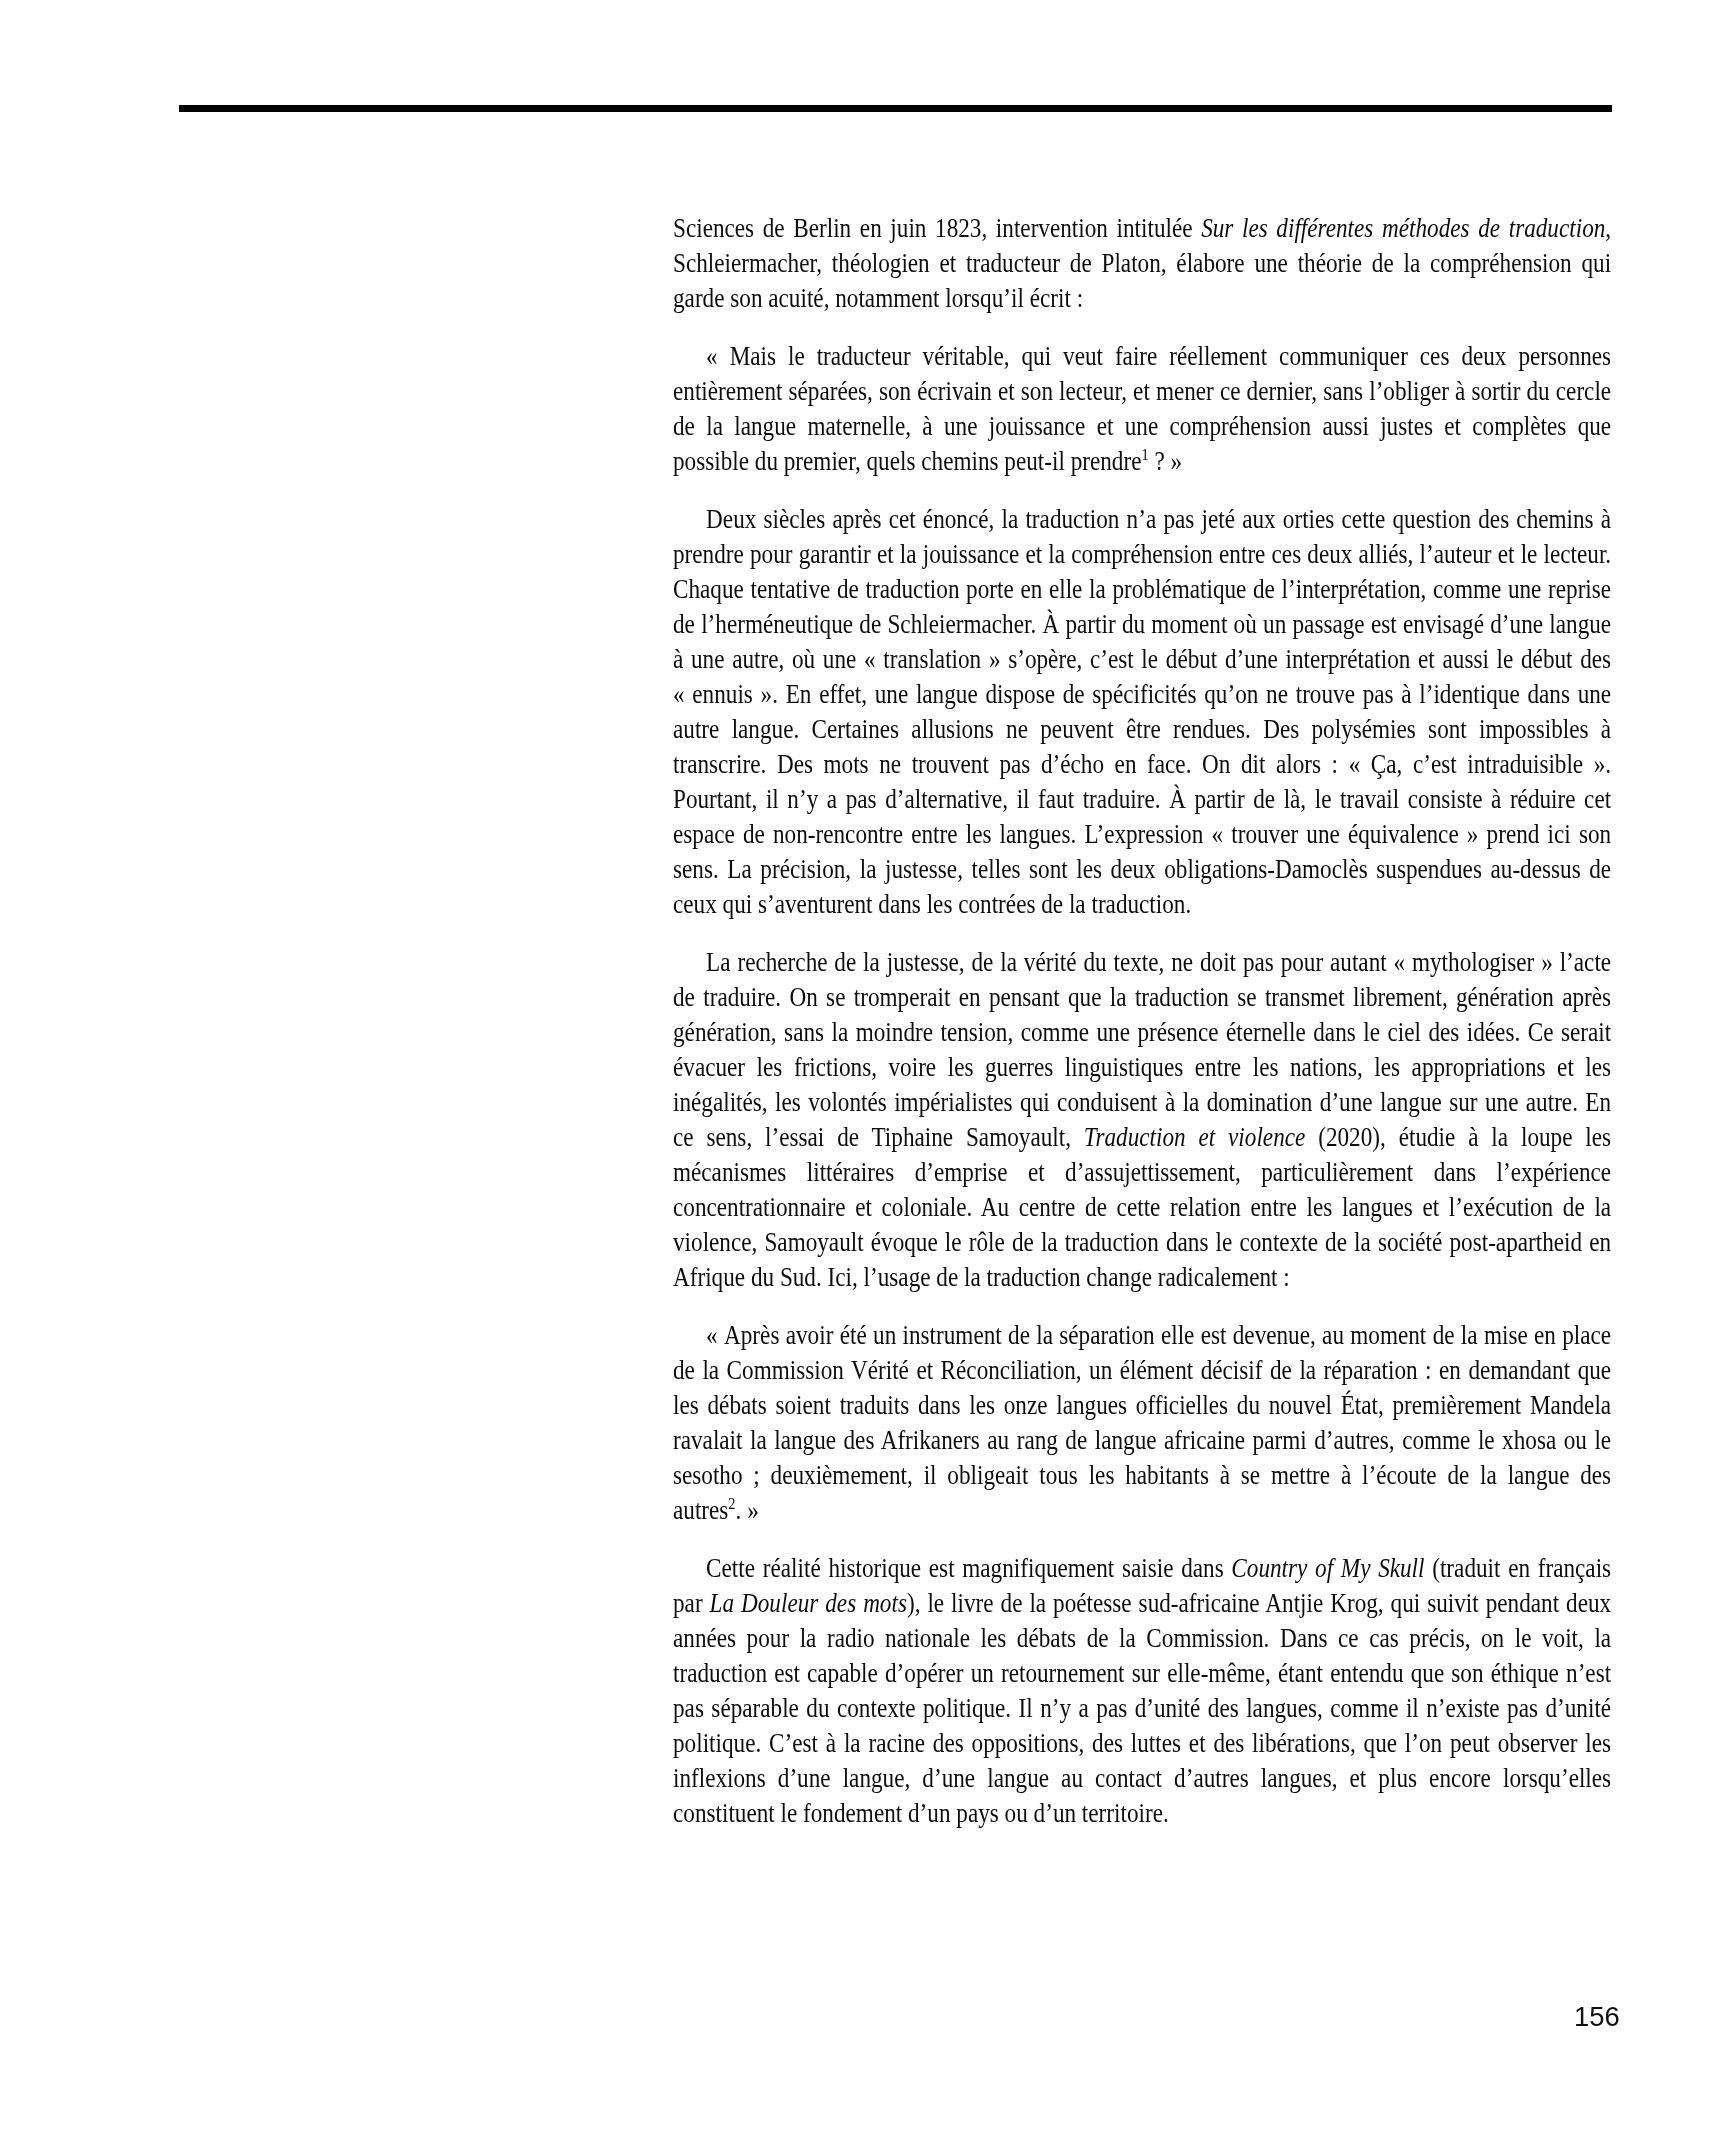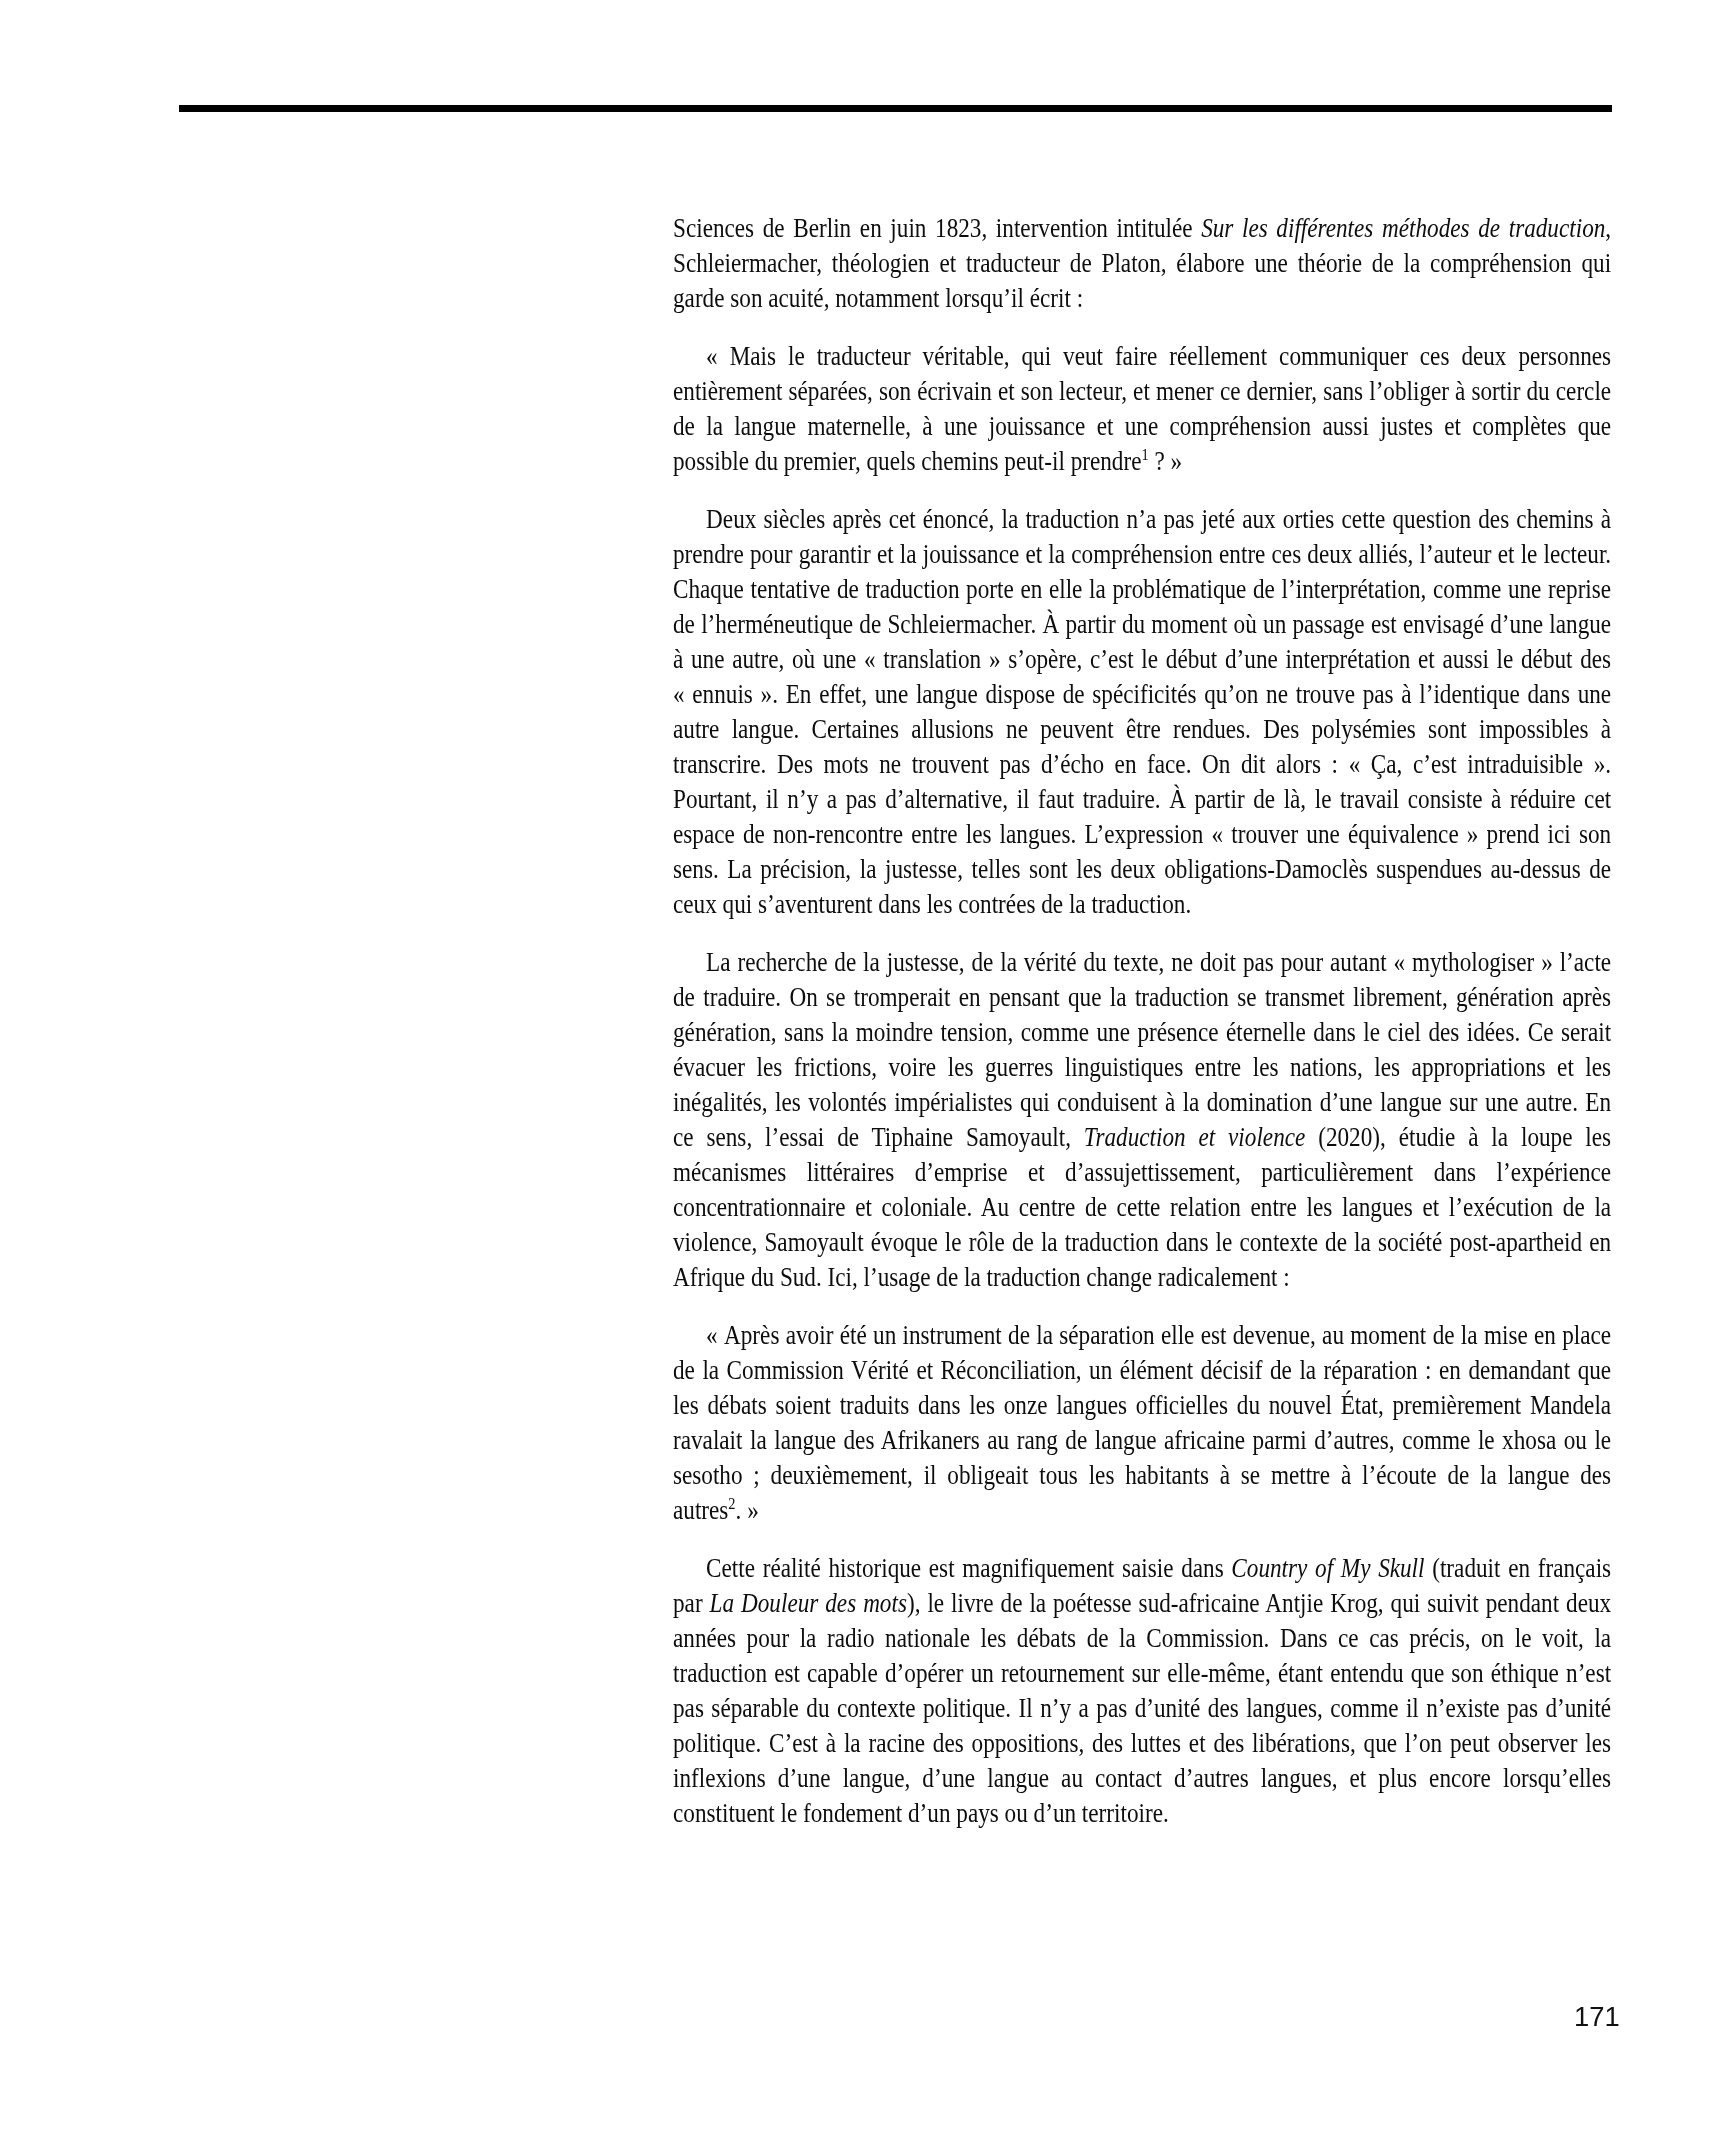--- a/index.html
+++ b/index.html
@@ -61,16 +61,16 @@
     <p class="para indent" lang="fr"><span>Deux siècles après cet énoncé, la traduction n’a pas jeté aux orties cette question des chemins à prendre pour garantir et la jouissance et la compréhension entre ces deux alliés, l’auteur et le lecteur. Chaque tentative de traduction porte en elle la problématique de l’interprétation, comme une reprise de l’herméneutique de Schleiermacher. À partir du moment où un passage est envisagé d’une langue à une autre, où une «&nbsp;translation&nbsp;» s’opère, c’est le début d’une interprétation et aussi le début des «&nbsp;ennuis&nbsp;». En effet, une langue dispose de spécificités qu’on ne trouve pas à l’identique dans une autre langue. Certaines allusions ne peuvent être rendues. Des polysémies sont impossibles à transcrire. Des mots ne trouvent pas d’écho en face. On dit alors&nbsp;: «&nbsp;Ça, c’est intraduisible&nbsp;». Pourtant, il n’y a pas d’alternative, il faut traduire. À partir de là, le travail consiste à réduire cet espace de non-rencontre entre les langues. L’expression «&nbsp;trouver une équivalence&nbsp;» prend ici son sens. La précision, la justesse, telles sont les deux obligations-Damoclès suspendues au-dessus de ceux qui s’aventurent dans les contrées de la traduction.</span></p>
 
     <p class="para indent" lang="fr"><span>La recherche de la justesse, de la vérité du texte, ne doit pas pour autant «&nbsp;mythologiser&nbsp;» l’acte de traduire. On se tromperait en pensant que la traduction se transmet librement, génération après génération, sans la moindre tension, comme une présence éternelle dans le ciel des idées. Ce serait évacuer les frictions, voire les guerres linguistiques entre les nations, les appropriations et les inégalités, les volontés impérialistes qui conduisent à la domination d’une langue sur une autre. En ce sens, l’essai de Tiphaine Samoyault, </span><i>Traduction et violence</i><span> (2020), étudie à la loupe les mécanismes littéraires d’emprise et d’assujettissement, particulièrement dans l’expérience concentrationnaire et coloniale. Au centre de cette relation entre les langues et l’exécution de la violence, Samoyault évoque le rôle de la traduction dans le contexte de la société post-apartheid en Afrique du Sud. Ici, l’usage de la traduction change radicalement&nbsp;:</span></p>
 
     <p class="para indent" lang="fr"><span>«&nbsp;Après avoir été un instrument de la séparation elle est devenue, au moment de la mise en place de la Commission Vérité et Réconciliation, un élément décisif de la réparation&nbsp;: en demandant que les débats soient traduits dans les onze langues officielles du nouvel État, premièrement Mandela ravalait la langue des Afrikaners au rang de langue africaine parmi d’autres, comme le xhosa ou le sesotho&nbsp;; deuxièmement, il obligeait tous les habitants à se mettre à l’écoute de la langue des autres</span><sup class="fn">2</sup><span>.&nbsp;»</span></p>
 
     <p class="para indent" lang="fr"><span>Cette réalité historique est magnifiquement saisie dans </span><i>Country of My Skull</i><span> (traduit en français par </span><i>La Douleur des mots</i><span>), le livre de la poétesse sud-africaine Antjie Krog, qui suivit pendant deux années pour la radio nationale les débats de la Commission. Dans ce cas précis, on le voit, la traduction est capable d’opérer un retournement sur elle-même, étant entendu que son éthique n’est pas séparable du contexte politique. Il n’y a pas d’unité des langues, comme il n’existe pas d’unité politique. C’est à la racine des oppositions, des luttes et des libérations, que l’on peut observer les inflexions d’une langue, d’une langue au contact d’autres langues, et plus encore lorsqu’elles constituent le fondement d’un pays ou d’un territoire.</span></p>
 
   </main>
 
-  <div class="folio">171</div>
+  <div class="folio">156</div>
 
 </div>
 
 
 </body></html>

